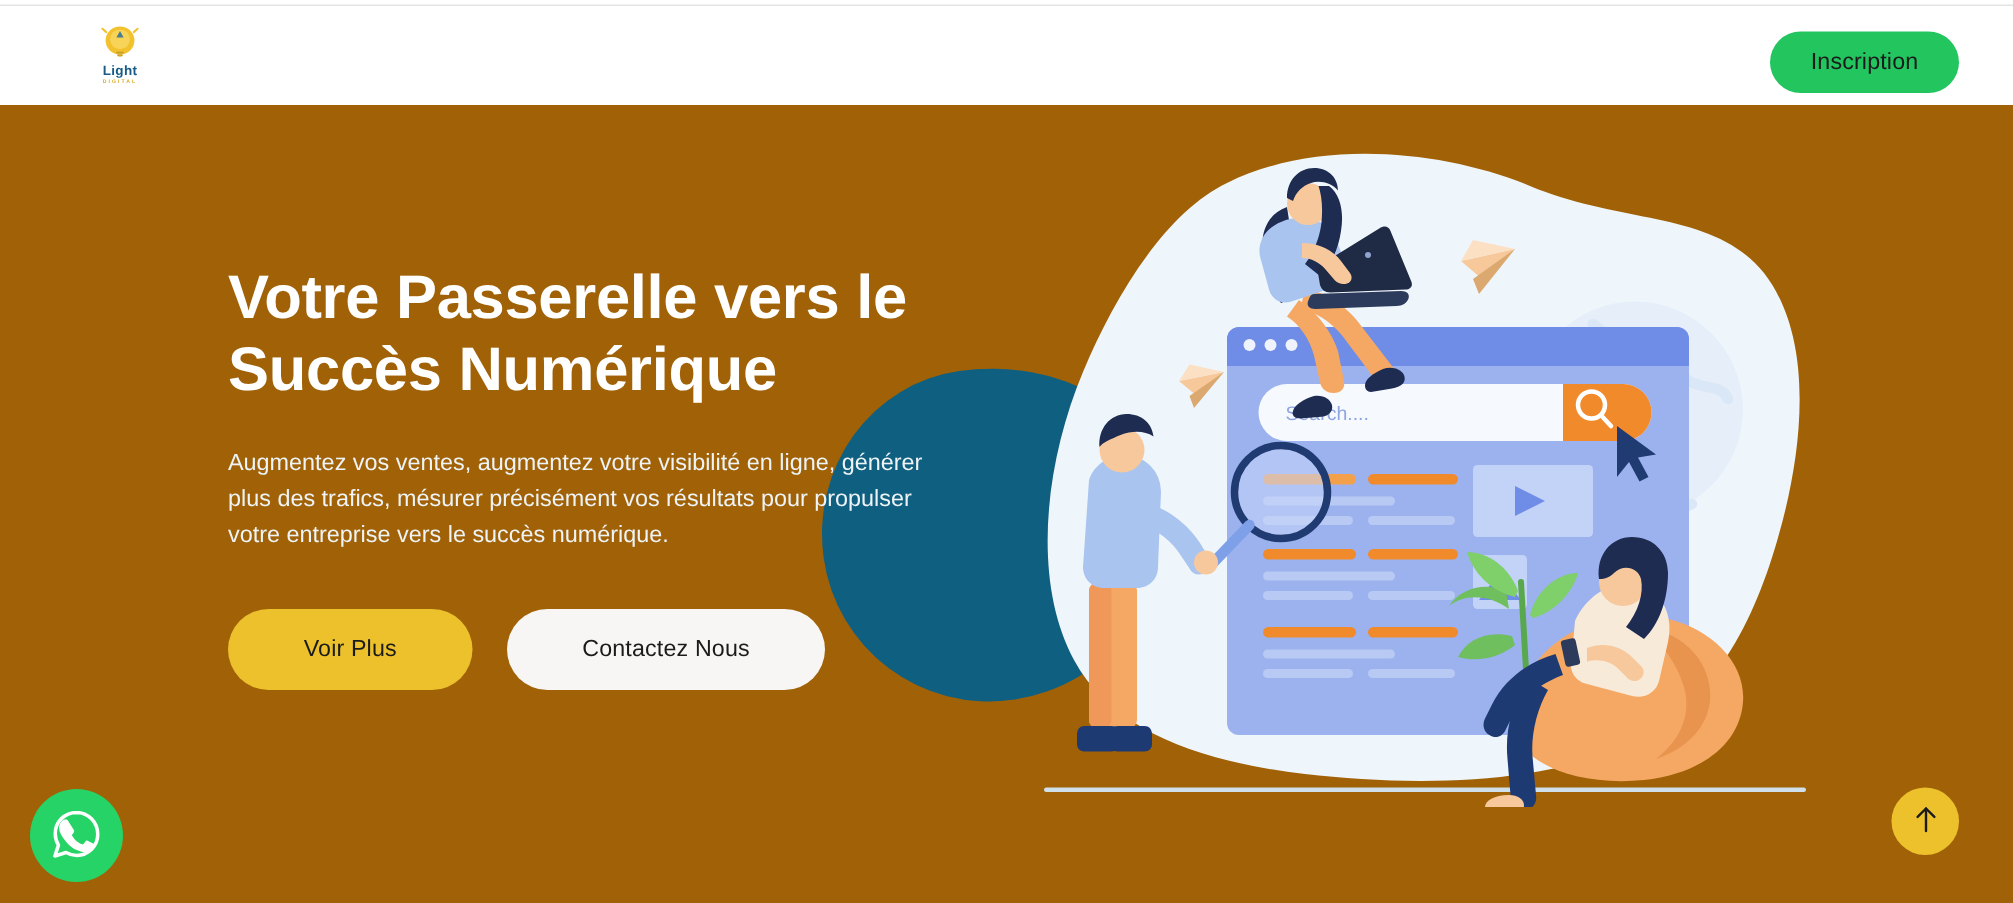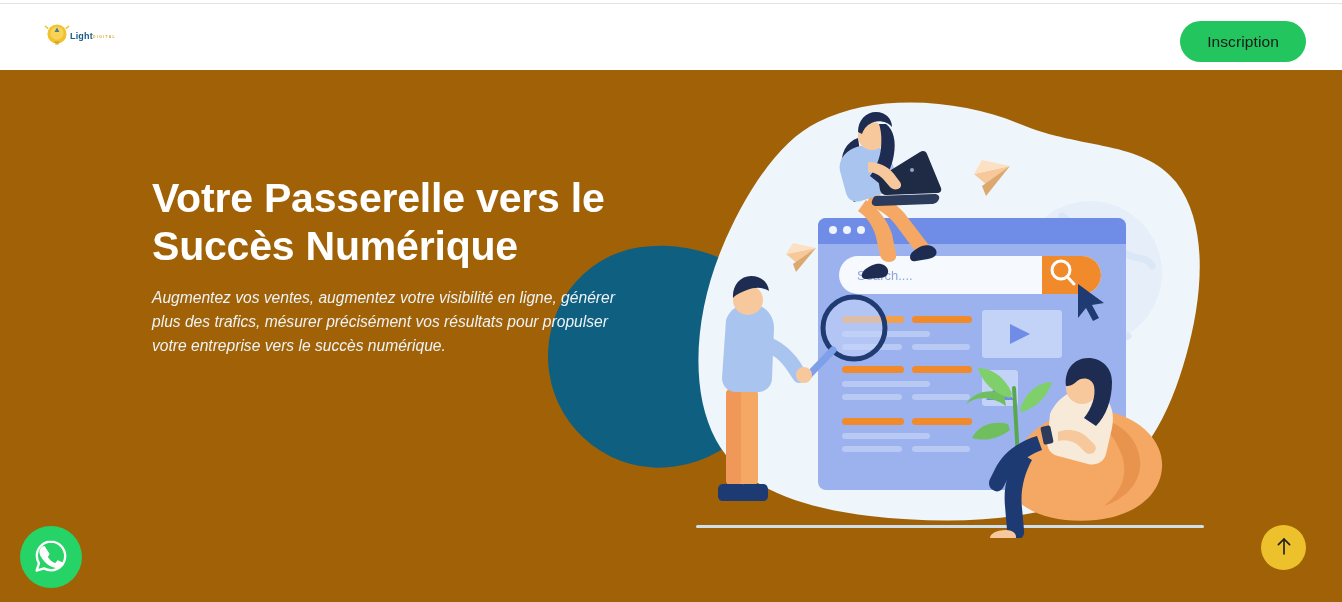--- a/index.html
+++ b/index.html
@@ -40,20 +40,21 @@
     align-items: center;
   }
 
   .brand {
     position: absolute;
     left: 58px;
     top: 11px;
     width: 44px;
     height: 44px;
     display: flex;
+    flex-direction: column;
     align-items: center;
     justify-content: center;
     text-decoration: none;
   }
   .brand-bulb { display: block; }
   .brand-word {
     font-size: 9px;
     font-weight: 700;
     color: #175b86;
     letter-spacing: .2px;
@@ -146,26 +147,25 @@
   }
   .hero-title {
     font-size: 41px;
     line-height: 48px;
     font-weight: 700;
     color: #ffffff;
     letter-spacing: -.2px;
     max-width: 470px;
   }
   .hero-text {
-    margin-top: 16px;
+    margin-top: 27px;
     font-size: 15.6px;
     line-height: 24px;
     color: #eef3f6;
     max-width: 478px;
-    font-style: italic;
   }
 
   .hero-actions {
     margin-top: 37px;
     display: flex;
     gap: 23px;
   }
   .btn-hero {
     border: none;
     border-radius: 30px;
@@ -258,20 +258,24 @@
     <button class="btn-signup">Inscription</button>
   </header>
 
   <section class="hero">
 
     <div class="hero-blob"></div>
 
     <div class="hero-copy">
       <h1 class="hero-title">Votre Passerelle vers le Succès Numérique</h1>
       <p class="hero-text">Augmentez vos ventes, augmentez votre visibilité en ligne, générer plus des trafics, mésurer précisément vos résultats pour propulser votre entreprise vers le succès numérique.</p>
+      <div class="hero-actions">
+        <button class="btn-hero btn-primary">Voir Plus</button>
+        <button class="btn-hero btn-secondary">Contactez Nous</button>
+      </div>
     </div>
 
     <div class="hero-art">
       <svg viewBox="0 0 520 450" xmlns="http://www.w3.org/2000/svg">
         <defs>
           <clipPath id="artClip">
               <rect x="0" y="0" width="520" height="450"></rect>
             </clipPath>
         </defs>
         <g clip-path="url(#artClip)">

